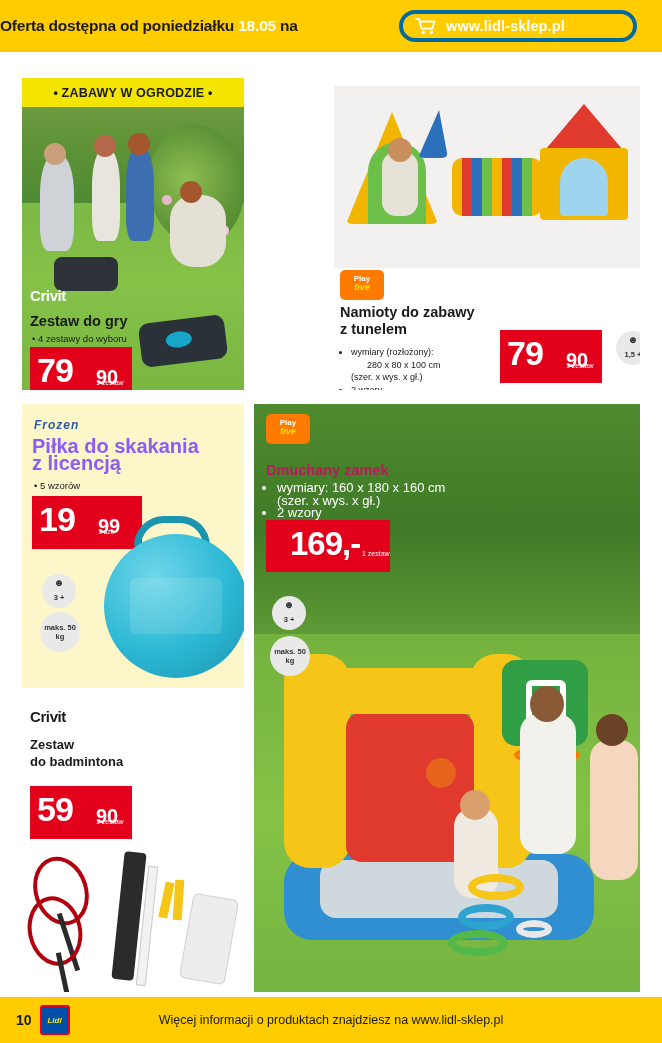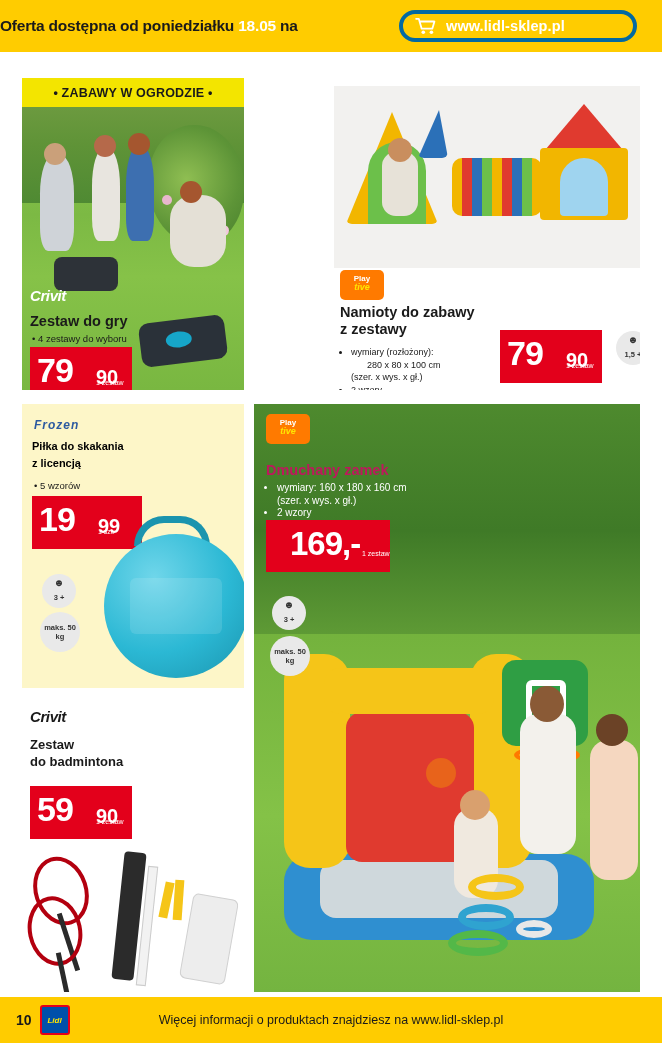--- a/index.html
+++ b/index.html
@@ -86,21 +86,21 @@
   .p1-sack2 {
     position: absolute; left: 118px; top: 212px; width: 86px; height: 44px;
     background: #2a3139; border-radius: 10px; transform: rotate(-7deg);
   }
   .p1-sack2-hole {
     position: absolute; left: 26px; top: 12px; width: 26px; height: 16px;
     background: #16a6c9; border-radius: 50%;
   }
   .crivit-logo {
     position: absolute; left: 8px; top: 180px;
-    font-size: 15px; font-weight: bold; font-style: italic; color: #ffffff;
+    font-size: 15px; font-weight: bold; color: #ffffff;
     letter-spacing: -0.4px;
   }
   .t1-title {
     position: absolute; left: 8px; top: 206px;
     font-size: 14.5px; font-weight: bold; color: #1a1a1a;
   }
   .t1-bullet {
     position: absolute; left: 10px; top: 226px;
     font-size: 9.5px; color: #1a1a1a;
   }
@@ -160,21 +160,21 @@
 
   
   .tile3 { left: 22px; top: 404px; width: 222px; height: 284px; background: #fdf6c8; }
   .lic-logo {
     position: absolute; left: 12px; top: 14px;
     font-size: 12px; font-style: italic; font-weight: bold; color: #2c5aa0;
     letter-spacing: 1px;
   }
   .t3-title {
     position: absolute; left: 10px; top: 34px;
-    font-size: 11px; font-weight: bold; color: #000000; line-height: 17px;
+    font-size: 20px; font-weight: bold; color: #8b5cf6; line-height: 17px;
   }
   .t3-bullet {
     position: absolute; left: 12px; top: 76px;
     font-size: 9.5px; color: #1a1a1a;
   }
   .pb3 { left: 10px; top: 92px; width: 110px; height: 53px; }
   .ball {
     position: absolute; left: 82px; top: 130px; width: 144px; height: 144px;
     border-radius: 50%;
     background: radial-gradient(circle at 35% 30%, #6fd6ea 0%, #2bb8d4 55%, #1b94ae 100%);
@@ -277,21 +277,21 @@
   }
   .ring {
     position: absolute; border-radius: 50%;
   }
   .t5-title {
     position: absolute; left: 12px; top: 58px;
     font-size: 14.5px; font-weight: bold; color: #be185d;
   }
   .t5-bullets {
     position: absolute; left: 14px; top: 78px;
-    font-size: 10px; color: #ffffff; line-height: 12.5px;
+    font-size: 13px; color: #ffffff; line-height: 12.5px;
   }
   .t5-bullets li { margin-left: 9px; }
   .pb5 { left: 12px; top: 116px; width: 124px; height: 52px; }
   .price-main5 {
     position: absolute; left: 24px; top: 6px;
     font-size: 33px; font-weight: bold; line-height: 36px; letter-spacing: -1px;
   }
   .badge5a { left: 18px; top: 192px; }
   .badge5b { left: 16px; top: 232px; width: 40px; height: 40px; }
   .playtive5 { left: 12px; top: 10px; }
@@ -386,21 +386,21 @@
 
       <div class="tent" style="left:206px;top:18px;width:88px;height:52px;background:#e03a2f;clip-path:polygon(50% 0,100% 100%,0 100%);"></div>
       <div class="tent" style="left:206px;top:62px;width:88px;height:72px;background:#f2b600;border-radius:4px;"></div>
       <div class="tent" style="left:226px;top:72px;width:48px;height:58px;background:#9fd4ef;border-radius:24px 24px 4px 4px;"></div>
     </div>
     <div class="playtive" style="left:6px;top:192px;">
       Play<br><span class="pt2">tive</span>
     </div>
     <div class="t2-title">
       <span>Namioty do zabawy</span><br>
-      <span>z zestawy</span>
+      <span>z tunelem</span>
     </div>
     <ul class="t2-bullets">
       <li>wymiary (rozłożony):</li>
       <li style="list-style:none;margin-left:25px;">280 x 80 x 100 cm</li>
       <li style="list-style:none;margin-left:9px;">(szer. x wys. x gł.)</li>
       <li>2 wzory</li>
     </ul>
     <div class="price-box pb2">
       <span class="price-main">79</span>
       <span class="price-cents" style="left:66px;top:9px;">90</span>

